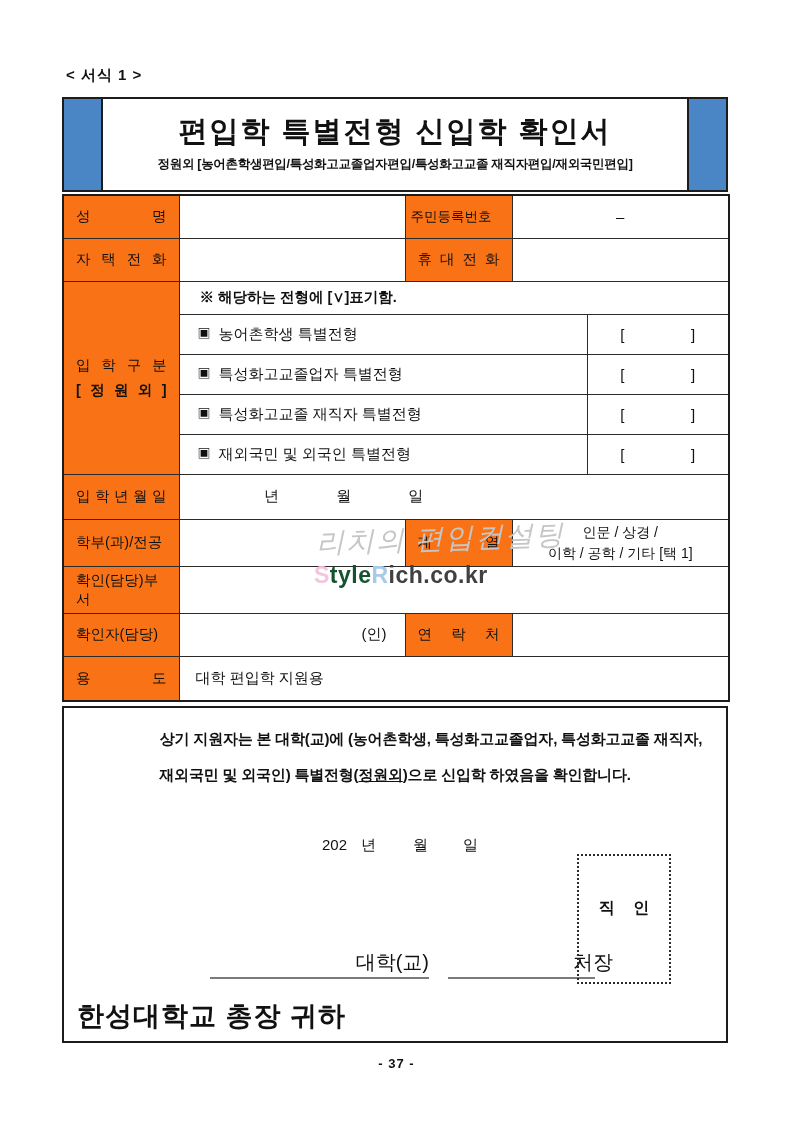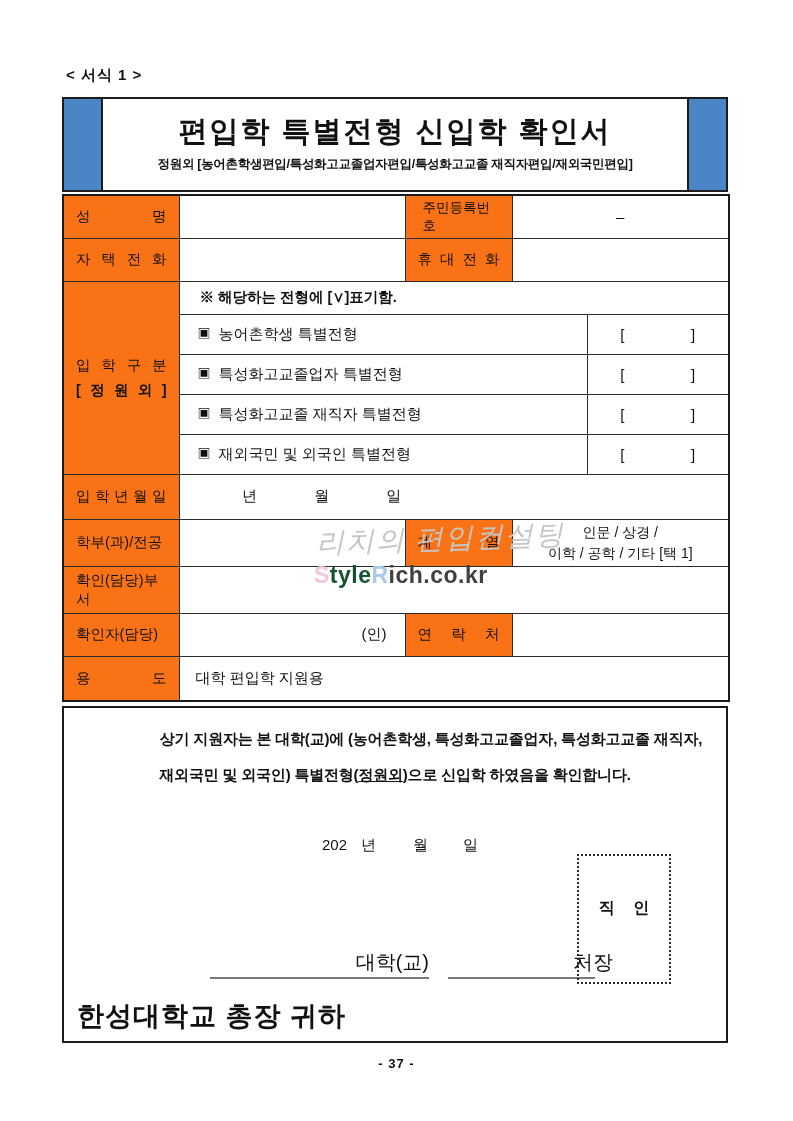--- a/index.html
+++ b/index.html
@@ -16,32 +16,32 @@
   .title-side.right{border-left:2px solid #1c1c1c;}
   .title-center{flex:1;display:flex;flex-direction:column;align-items:center;justify-content:center;padding:8px 4px;}
   .title-main{font-size:29px;font-weight:800;letter-spacing:2px;line-height:1.1;}
   .title-sub{font-size:12.5px;font-weight:bold;margin-top:9px;letter-spacing:-0.3px;}
 
   
   .main-table{position:absolute;left:62px;top:194px;border-collapse:collapse;table-layout:fixed;width:666px;}
   .main-table td{border:1.5px solid #2b2b2b;box-sizing:border-box;font-size:15px;padding:0;vertical-align:middle;}
   .main-table{border:2px solid #1c1c1c;}
   td.lab{background:#f97316;text-align:justify;text-align-last:justify;padding:0 12px;font-size:14.5px;letter-spacing:0;}
-  td.lab.tight{padding:0 17px;font-size:13.5px;}
+  td.lab.tight{padding:0 5px;font-size:13.5px;}
   td.val{padding:0 8px;}
   td.val.center{text-align:center;}
   td.val.right{text-align:right;padding-right:18px;}
   td.val.left{text-align:left;padding-left:16px;}
   td.note-cell{font-weight:bold;padding-left:20px;font-size:14.5px;}
   td.option-cell{padding-left:18px;}
   .option-bullet{display:inline-block;margin-right:8px;font-size:13px;position:relative;top:-1px;}
   td.bracket-cell{border-left:1.5px dashed #3a3a3a;text-align:center;white-space:pre;font-size:15px;}
   .adm-label div{text-align:justify;text-align-last:justify;line-height:1.7;}
   .adm-label .l2{font-weight:bold;}
-  td.ymd-cell{padding-left:36px;}
+  td.ymd-cell{padding-left:58px;}
   .ymd-part{display:inline-block;width:68px;text-align:center;}
   td.division-val{text-align:center;font-size:14px;line-height:1.45;}
   tr.h43{height:43px;} tr.h33{height:33px;} tr.h40{height:40px;}
   tr.h45{height:45px;} tr.h47{height:47px;}
 
   
   .wm{position:absolute;z-index:5;pointer-events:none;}
   .wm-script{left:316px;top:520px;font-size:28px;color:#c6c6c6;font-style:italic;
     font-family:cursive, "Liberation Serif", serif;transform:rotate(-2deg);letter-spacing:2px;}
   .wm-brand{left:314px;top:562px;font-size:23px;font-weight:bold;letter-spacing:0.5px;}

